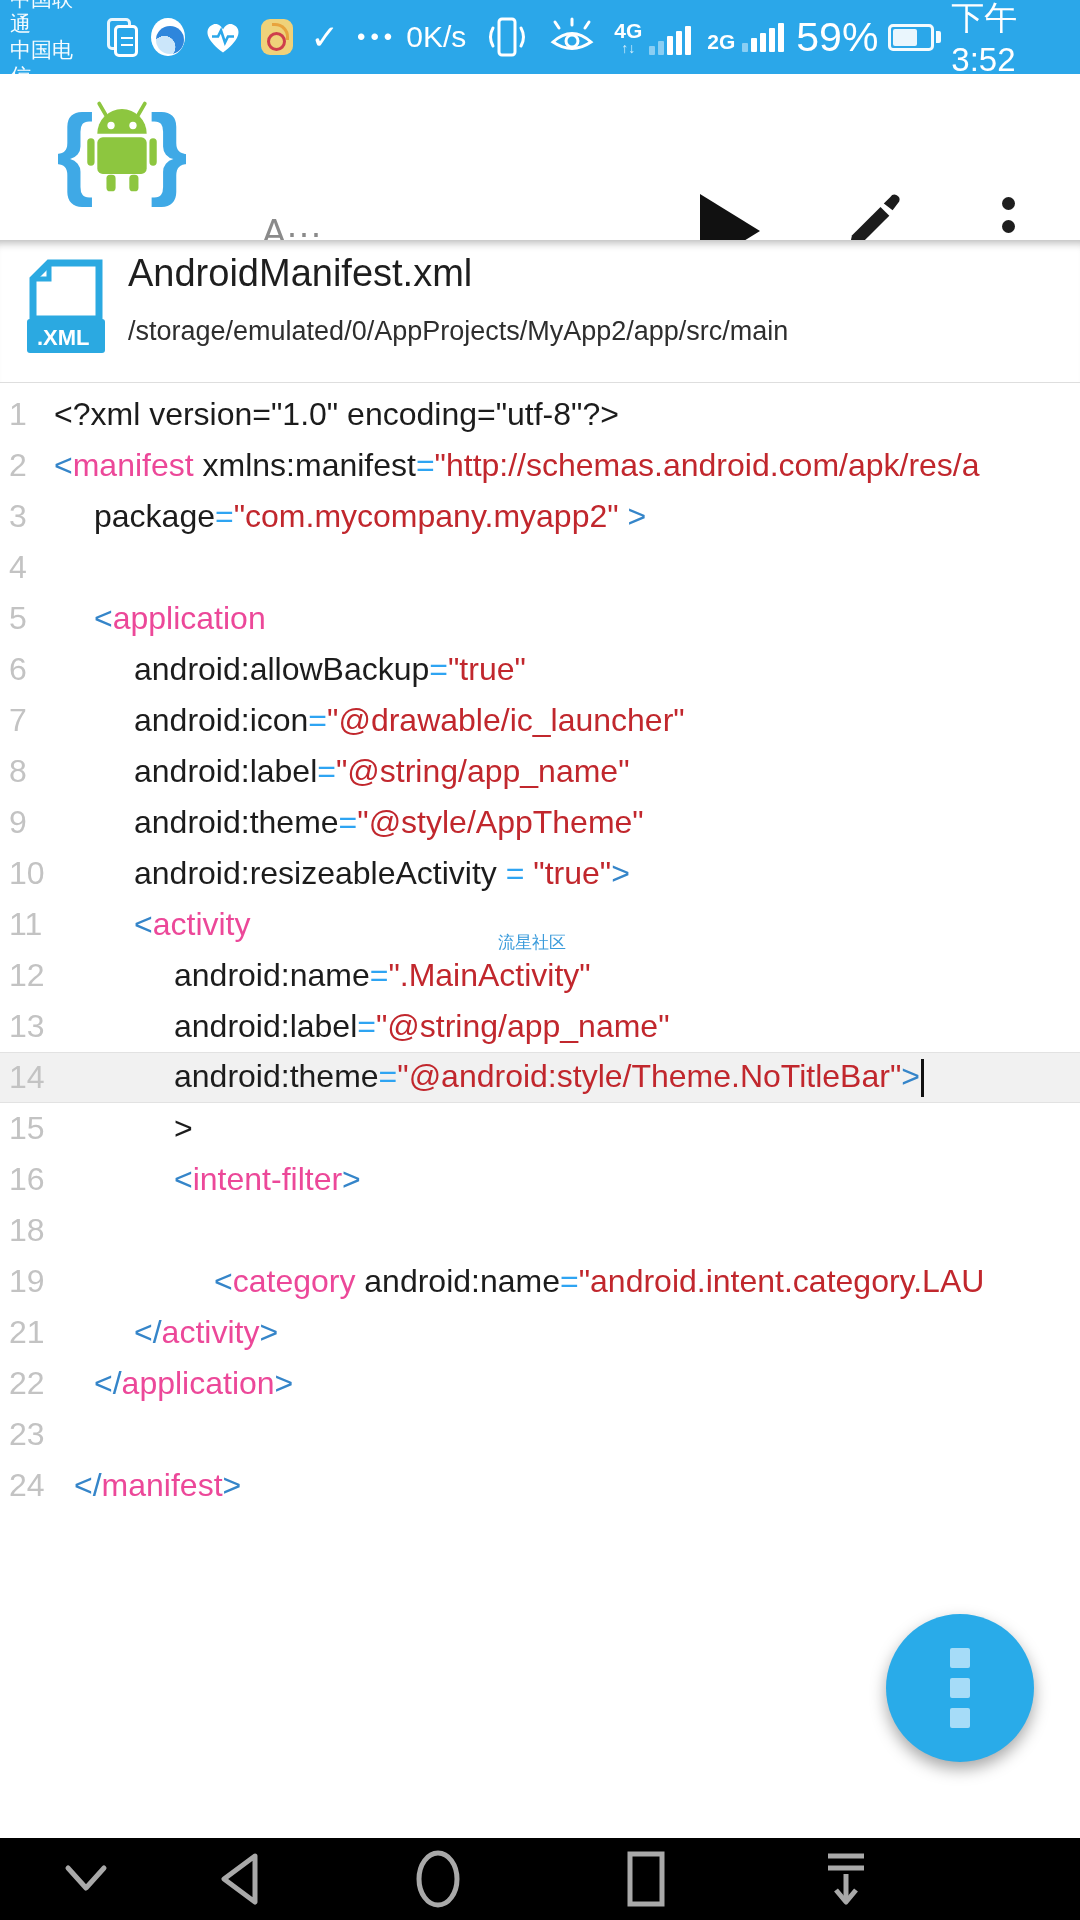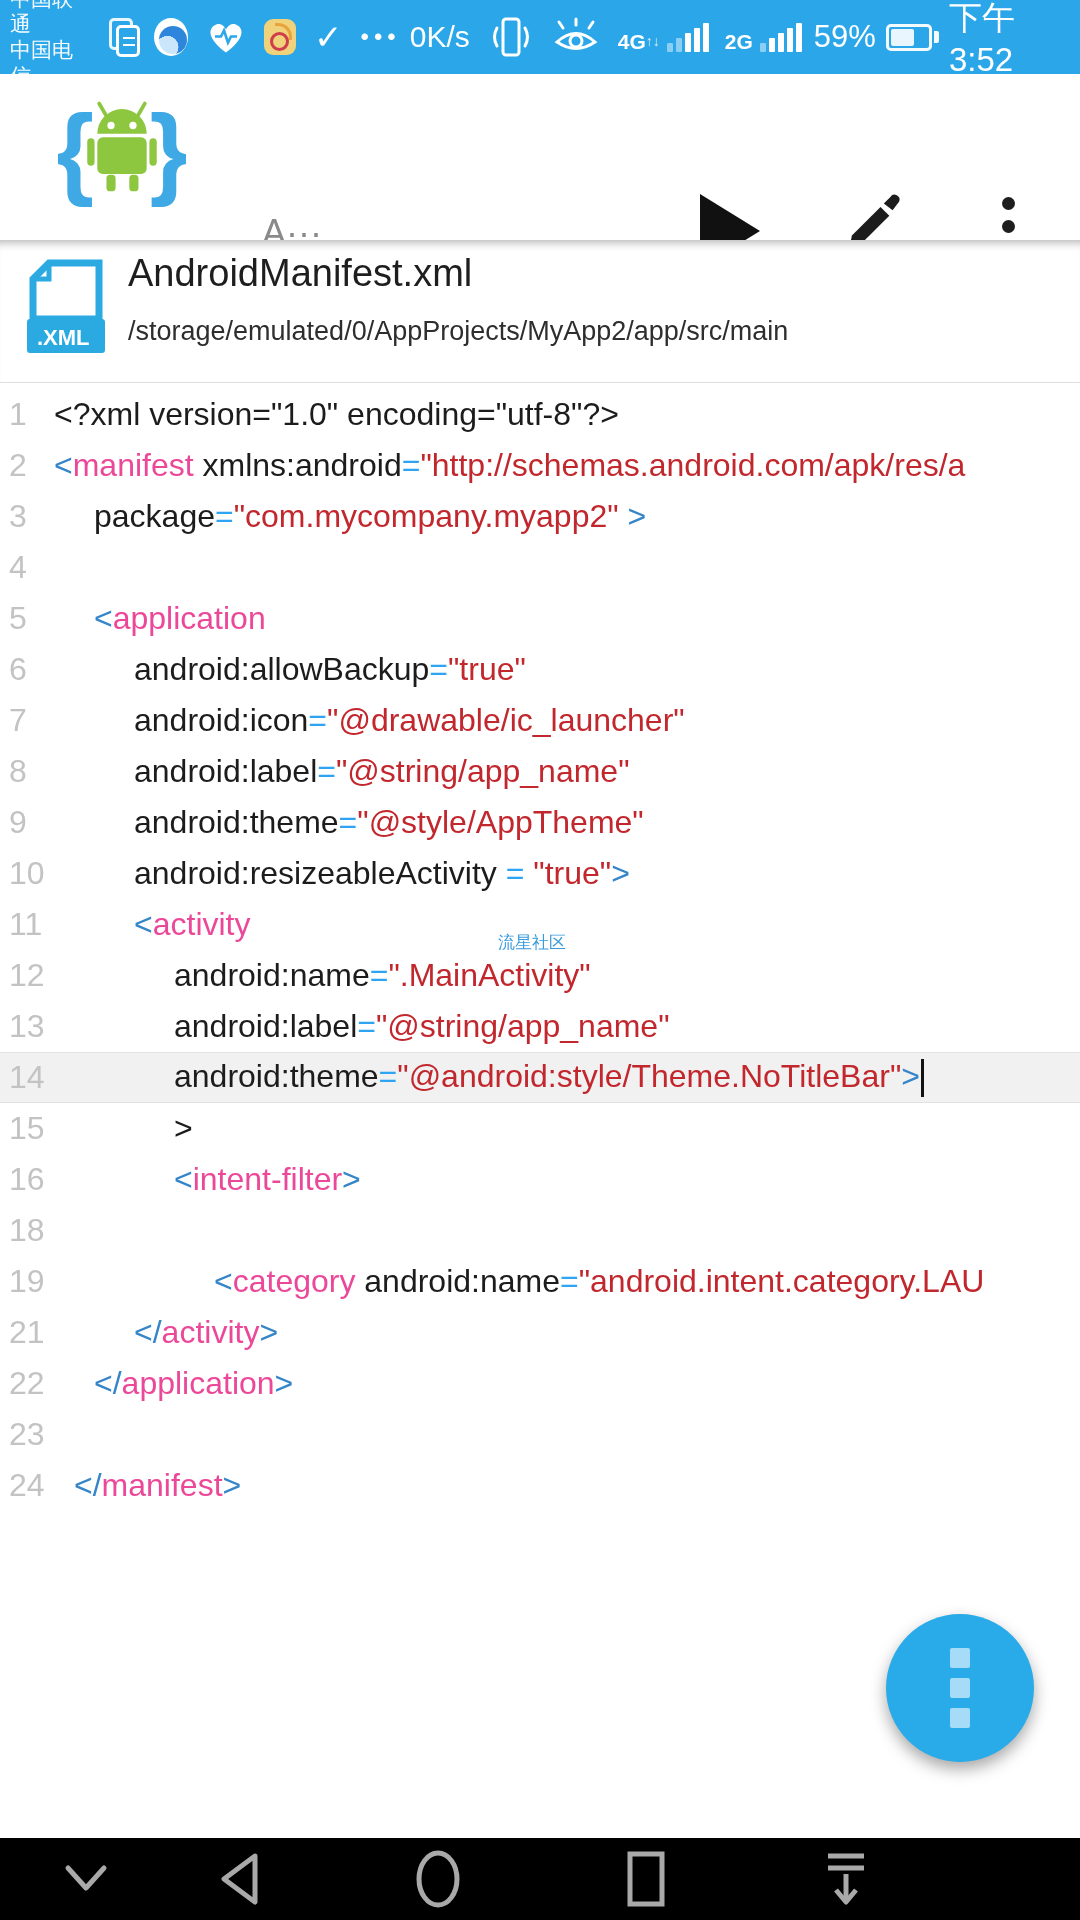--- a/index.html
+++ b/index.html
@@ -20,27 +20,27 @@
     background:radial-gradient(circle at 30% 75%, #CBE6FA 0 38%, #2E86DC 39% 100%);}
   .weibo-ico{width:36px;height:36px;border-radius:9px;background:#EFD27A;position:relative;}
   .weibo-ico:before{content:"";position:absolute;left:6px;top:13px;width:13px;height:13px;border:3px solid #CE3E4C;border-radius:50%;}
   .weibo-ico:after{content:"";position:absolute;right:4px;top:4px;width:14px;height:14px;border:3px solid #E8A33D;
     border-left:none;border-bottom:none;border-radius:0 14px 0 0;}
   .check-ico{font-size:34px;color:#fff;}
   .dots-ico{font-size:24px;letter-spacing:5px;color:#fff;}
   .sb-spacer{flex:1;}
   .net-speed{font-size:30px;margin-right:10px;}
   .net-group{display:flex;align-items:flex-end;margin:0 8px;}
-  .net-col{display:flex;flex-direction:row;align-items:center;margin-right:4px;}
+  .net-col{display:flex;flex-direction:column;align-items:center;margin-right:4px;}
   .net-label{font-size:21px;font-weight:bold;line-height:1;}
   .net-arrows{font-size:14px;line-height:1;opacity:.8;}
   .bars{display:flex;align-items:flex-end;}
   .bars div{width:6px;margin-left:3px;background:#fff;border-radius:1px;}
   .bars .dim{opacity:.45;}
-  .batt-pct{font-size:31px;margin:0 10px 0 4px;}
+  .batt-pct{font-size:41px;margin:0 10px 0 4px;}
   .battery{display:flex;align-items:center;margin-right:10px;}
   .batt-body{width:46px;height:27px;border:3px solid rgba(255,255,255,.95);border-radius:5px;box-sizing:border-box;position:relative;}
   .batt-body i{position:absolute;left:2px;top:2px;bottom:2px;width:58%;background:rgba(255,255,255,.9);border-radius:2px;}
   .batt-nub{width:5px;height:12px;background:rgba(255,255,255,.95);border-radius:0 2px 2px 0;margin-left:2px;}
   .sb-time{font-size:33px;}
   
   .toolbar{position:absolute;left:0;top:74px;width:1080px;height:166px;background:#fff;}
   .aide-logo{position:absolute;left:58px;top:14px;width:128px;height:128px;}
   .proj-label{position:absolute;left:262px;top:138px;font-size:36px;color:#8A8A8A;}
   .spinner-caret{position:absolute;left:452px;top:168px;width:0;height:0;
@@ -196,21 +196,21 @@
       <text x="12" y="88" font-size="22" font-weight="bold" fill="#fff" font-family="'Liberation Sans',sans-serif">.XML</text>
     </svg>
   </div>
   <div class="fh-title">AndroidManifest.xml</div>
   <div class="fh-path">/storage/emulated/0/AppProjects/MyApp2/app/src/main</div>
 </div>
 
 <div class="editor">
   <div class="code-lines">
       <div class="code-line"><span class="line-no">1</span><span class="code-text" style="padding-left: 0px;"><span class="seg-plain">&lt;?xml version="1.0" encoding="utf-8"?&gt;</span></span></div>
-      <div class="code-line"><span class="line-no">2</span><span class="code-text" style="padding-left: 0px;"><span class="seg-br">&lt;</span><span class="seg-tag">manifest</span><span class="seg-plain"> xmlns:android</span><span class="seg-op">=</span><span class="seg-str">"http://schemas.android.com/apk/res/a</span></span></div>
+      <div class="code-line"><span class="line-no">2</span><span class="code-text" style="padding-left: 0px;"><span class="seg-br">&lt;</span><span class="seg-tag">manifest</span><span class="seg-plain"> xmlns:manifest</span><span class="seg-op">=</span><span class="seg-str">"http://schemas.android.com/apk/res/a</span></span></div>
       <div class="code-line"><span class="line-no">3</span><span class="code-text" style="padding-left: 40px;"><span class="seg-plain">package</span><span class="seg-op">=</span><span class="seg-str">"com.mycompany.myapp2"</span><span class="seg-br"> &gt;</span></span></div>
       <div class="code-line"><span class="line-no">4</span><span class="code-text" style="padding-left: 0px;"></span></div>
       <div class="code-line"><span class="line-no">5</span><span class="code-text" style="padding-left: 40px;"><span class="seg-br">&lt;</span><span class="seg-tag">application</span></span></div>
       <div class="code-line"><span class="line-no">6</span><span class="code-text" style="padding-left: 80px;"><span class="seg-plain">android:allowBackup</span><span class="seg-op">=</span><span class="seg-str">"true"</span></span></div>
       <div class="code-line"><span class="line-no">7</span><span class="code-text" style="padding-left: 80px;"><span class="seg-plain">android:icon</span><span class="seg-op">=</span><span class="seg-str">"@drawable/ic_launcher"</span></span></div>
       <div class="code-line"><span class="line-no">8</span><span class="code-text" style="padding-left: 80px;"><span class="seg-plain">android:label</span><span class="seg-op">=</span><span class="seg-str">"@string/app_name"</span></span></div>
       <div class="code-line"><span class="line-no">9</span><span class="code-text" style="padding-left: 80px;"><span class="seg-plain">android:theme</span><span class="seg-op">=</span><span class="seg-str">"@style/AppTheme"</span></span></div>
       <div class="code-line"><span class="line-no">10</span><span class="code-text" style="padding-left: 80px;"><span class="seg-plain">android:resizeableActivity </span><span class="seg-op">= </span><span class="seg-str">"true"</span><span class="seg-br">&gt;</span></span></div>
       <div class="code-line"><span class="line-no">11</span><span class="code-text" style="padding-left: 80px;"><span class="seg-br">&lt;</span><span class="seg-tag">activity</span></span></div>
       <div class="code-line"><span class="line-no">12</span><span class="code-text" style="padding-left: 120px;"><span class="seg-plain">android:name</span><span class="seg-op">=</span><span class="seg-str">".MainActivity"</span></span></div>

